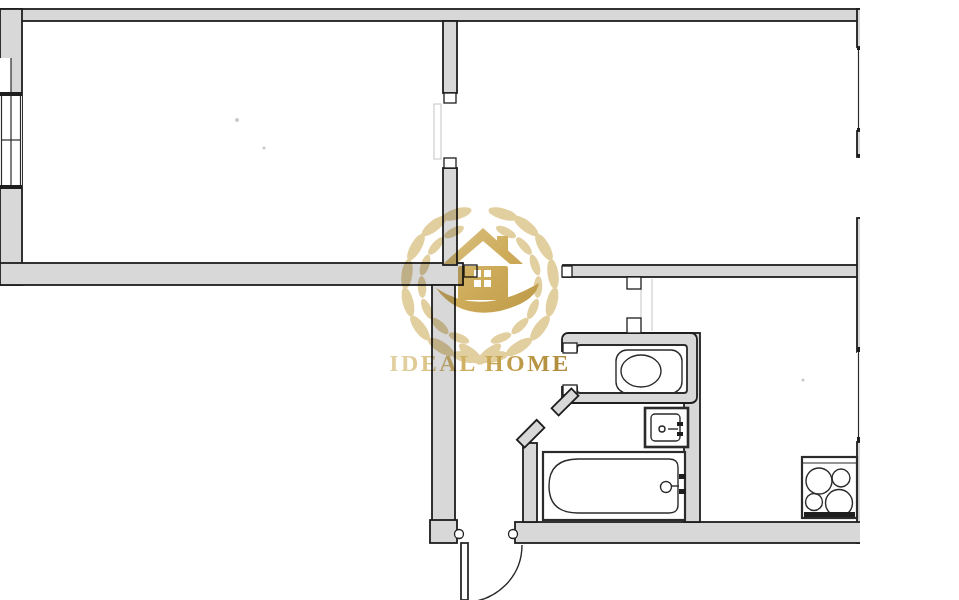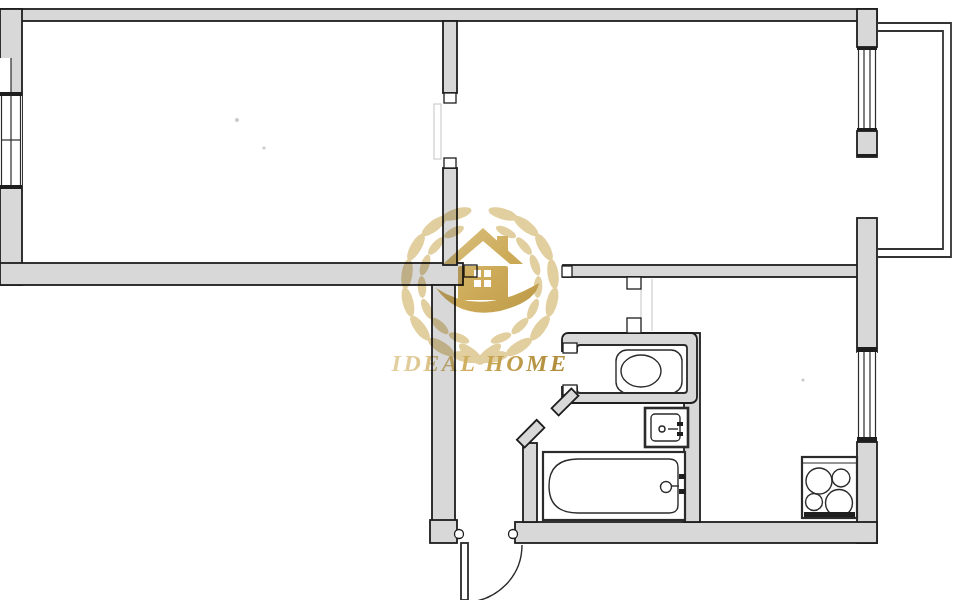--- a/index.html
+++ b/index.html
@@ -1,17 +1,17 @@
 <!DOCTYPE html>
 <html style="--background: #ffffff; --wall_fill: #d8d8d8; --wall_stroke: #1e1e1e; --fixture_stroke: #2b2b2b; --faint_line: #c4c4c4; --gold_light: #e0cb97; --gold: #c9a44a; --gold_dark: #aa832c;"><head>
 <meta charset="utf-8">
 <style>
   html,body{margin:0;padding:0;background:#fff;}
-  .canvas{position:relative;width:959px;height:600px;background:var(--background,#fff);overflow:hidden;
-          font-family:"Liberation Sans",sans-serif;font-style:italic;}
+  .canvas{position:relative;width:860px;height:600px;background:var(--background,#fff);overflow:hidden;
+          font-family:"Liberation Sans",sans-serif;}
   svg{display:block;}
   .wall{fill:var(--wall_fill,#d8d8d8);stroke:var(--wall_stroke,#1e1e1e);stroke-width:1.8;}
   .cap{fill:var(--wall_stroke,#1e1e1e);stroke:none;}
   .notch{fill:#fff;stroke:var(--wall_stroke,#1e1e1e);stroke-width:1.3;}
   .winfill{fill:#fff;stroke:none;}
   .winline{stroke:var(--fixture_stroke,#2b2b2b);stroke-width:1.2;fill:none;}
   .fixture{fill:#fff;stroke:var(--fixture_stroke,#2b2b2b);stroke-width:1.8;}
   .fixline{fill:none;stroke:var(--fixture_stroke,#2b2b2b);stroke-width:1.4;}
   .thinline{fill:none;stroke:#333;stroke-width:1.8;}
   .faint{fill:none;stroke:var(--faint_line,#c4c4c4);stroke-width:1;}

